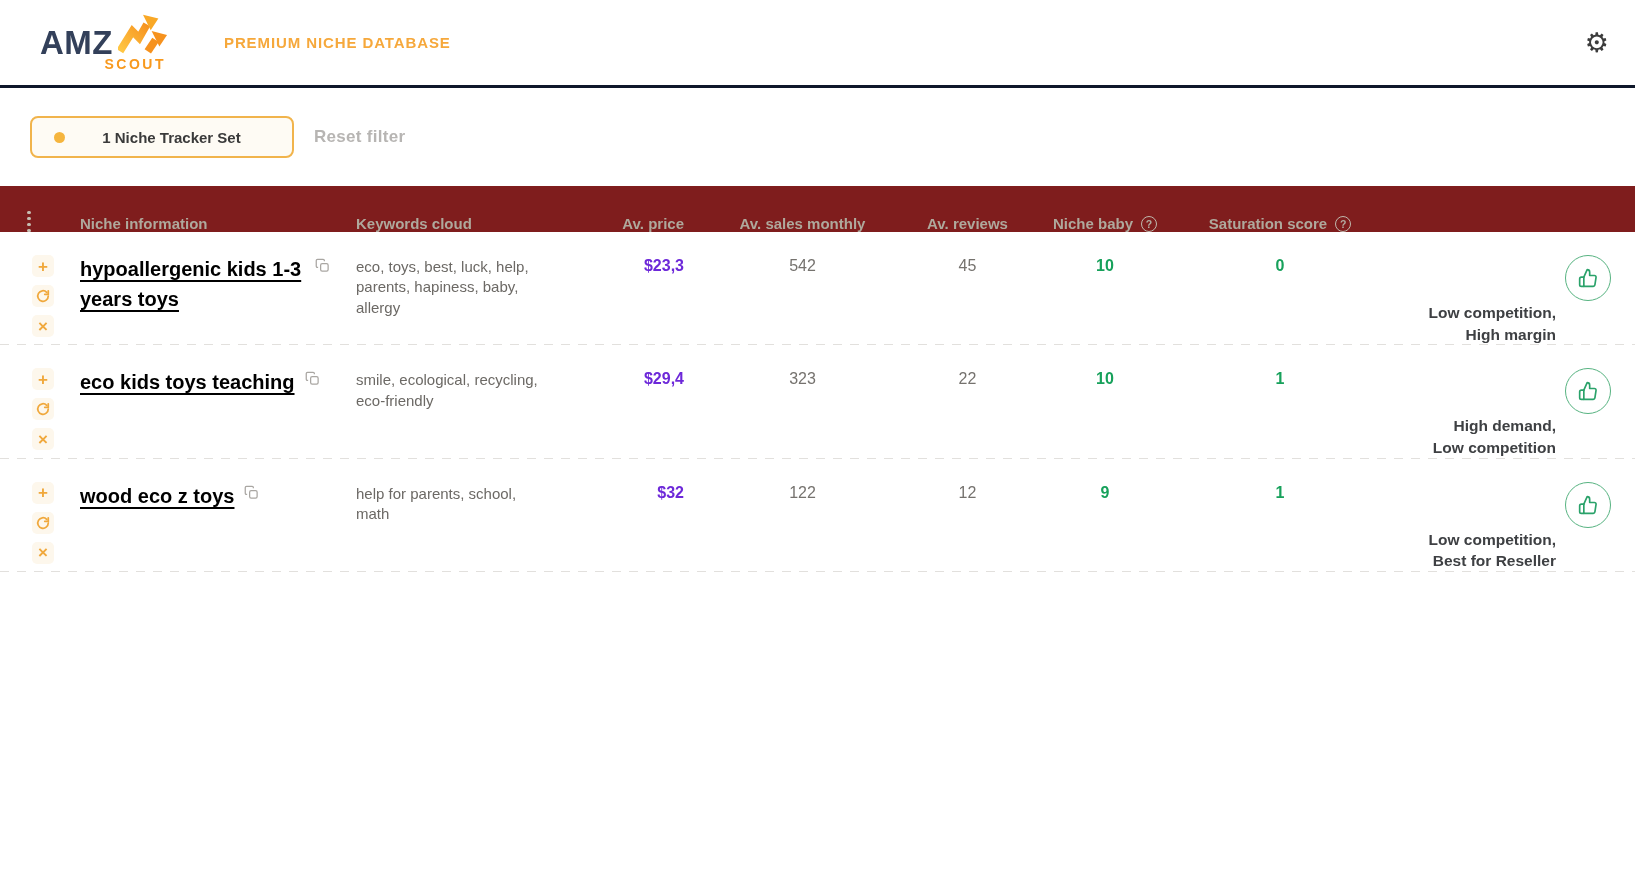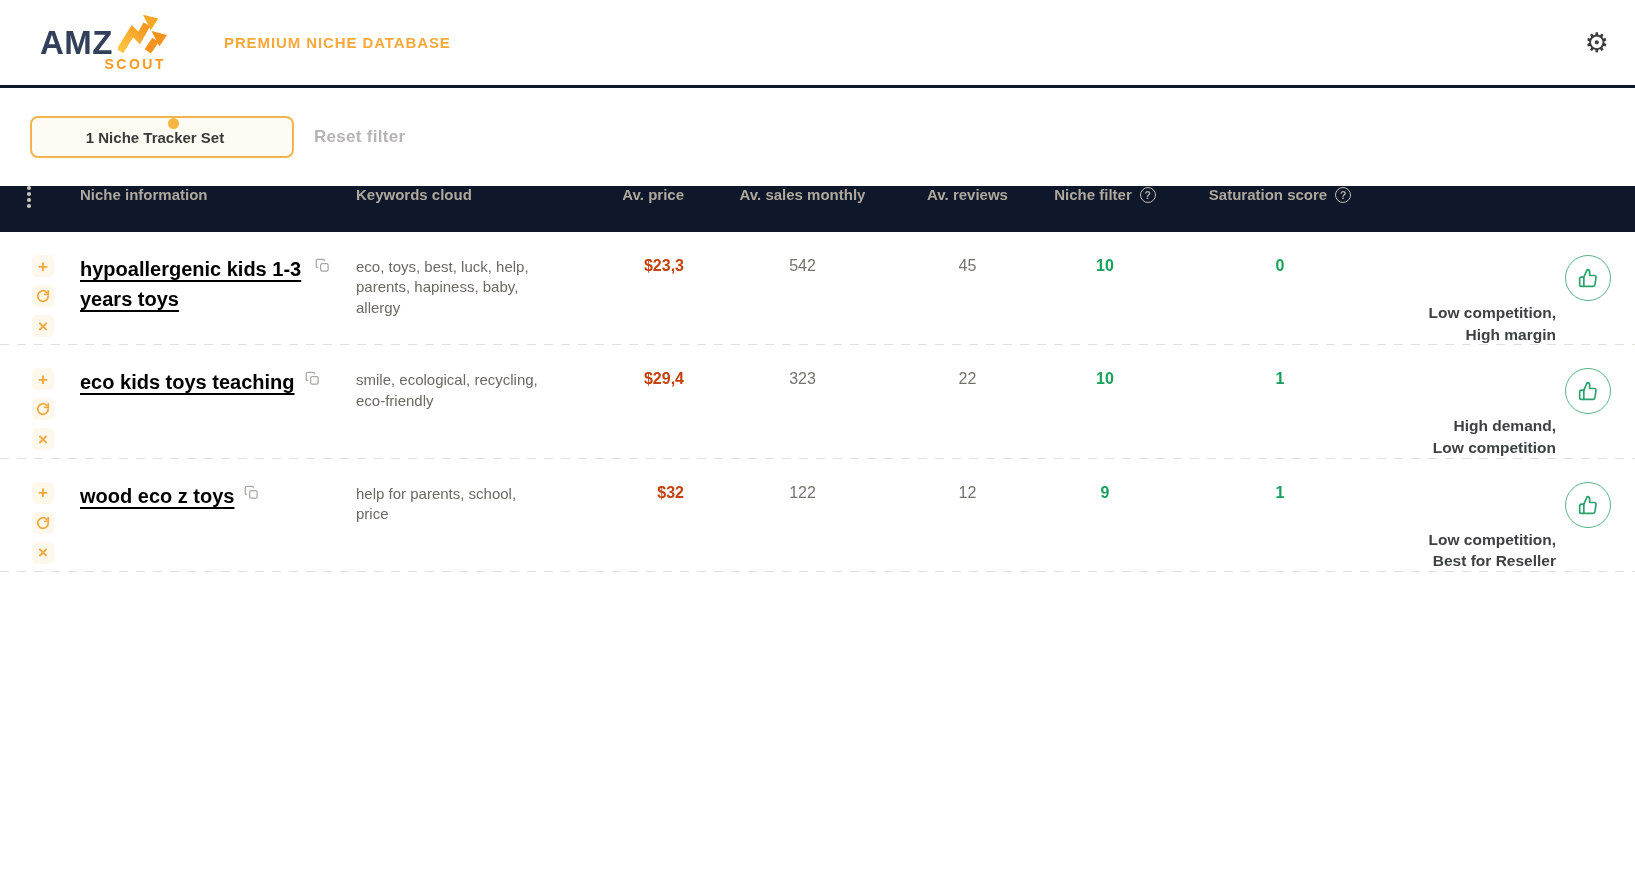--- a/index.html
+++ b/index.html
@@ -17,27 +17,27 @@
   .logo-top { display: flex; align-items: flex-end; }
   .logo-amz { font-size: 33px; font-weight: 800; color: #33405A; letter-spacing: .5px; line-height: 1; }
   .logo-arrows { margin-left: 5px; margin-bottom: 1px; }
   .logo-scout { font-size: 14px; font-weight: 800; color: #F8991D; letter-spacing: 2.5px; text-align: right; margin-top: -3px; padding-right: 2px; }
   .page-title { margin-left: 56px; font-size: 15px; font-weight: 800; color: #F6A83B; letter-spacing: .9px; }
   .settings-btn { position: absolute; right: 26px; top: 50%; transform: translateY(-50%); background: none; border: none; cursor: pointer; }
   .gear-glyph { font-size: 27px; color: #3C3C3C; line-height: 1; }
 
   
   .filterbar { height: 98px; display: flex; align-items: center; padding-left: 30px; }
-  .tracker-btn { width: 264px; height: 42px; border: 2px solid #F1B44C; border-radius: 8px; background: #FEFBF4; display: flex; align-items: center; cursor: pointer; flex-direction: column; }
+  .tracker-btn { width: 264px; height: 42px; border: 2px solid #F1B44C; border-radius: 8px; background: #FEFBF4; display: flex; align-items: center; cursor: pointer; }
   .tracker-dot { width: 11px; height: 11px; border-radius: 50%; background: #F5B53E; margin-left: 22px; flex: none; }
   .tracker-label { flex: 1; text-align: center; font-size: 15px; font-weight: 800; color: #3A3A3A; padding-right: 14px; }
   .reset-btn { margin-left: 20px; background: none; border: none; font-size: 17px; font-weight: 700; color: #B7B5B3; letter-spacing: .3px; cursor: pointer; }
 
   
-  .thead { height: 46px; background: #0f172a; display: flex; align-items: flex-start; color: #AFA89C; font-size: 15px; font-weight: 600; }
+  .thead { height: 46px; background: #7f1d1d; display: flex; align-items: flex-end; color: #AFA89C; font-size: 15px; font-weight: 600; }
   .col-actions { width: 56px; flex: none; }
   .col-niche { width: 300px; flex: none; padding-left: 24px; padding-right: 16px; }
   .col-keywords { width: 215px; flex: none; padding-right: 20px; }
   .col-price { width: 129px; flex: none; text-align: right; padding-right: 16px; }
   .col-sales { width: 205px; flex: none; text-align: center; }
   .col-reviews { width: 125px; flex: none; text-align: center; }
   .col-nscore { width: 150px; flex: none; text-align: center; }
   .col-sscore { width: 200px; flex: none; text-align: center; }
   .col-verdict { width: 176px; flex: none; text-align: right; margin-top: 46px; }
   .col-thumb { width: 79px; flex: none; display: flex; justify-content: flex-start; padding-left: 9px; }
@@ -52,21 +52,21 @@
 
   .actions { margin-left: 30px; display: flex; flex-direction: column; gap: 8px; align-items: center; margin-top: 1px; }
   .action-btn { width: 22px; height: 22px; display: flex; align-items: center; justify-content: center; background: #FDF7EC; border: none; border-radius: 5px; color: #F0A83C; font-size: 17px; font-weight: 700; line-height: 1; cursor: pointer; padding: 0; }
 
   .niche-cell { display: flex; align-items: flex-start; }
   .niche-name { display: inline-block; max-width: 225px; font-size: 20px; font-weight: 700; color: #000000; line-height: 1.5;
     text-decoration: underline; text-decoration-thickness: 1.5px; text-underline-offset: 4px; cursor: pointer; }
   .copy-btn { margin-left: 10px; margin-top: 4px; background: none; border: none; padding: 0; cursor: pointer; line-height: 0; }
 
   .keywords { font-size: 15px; color: #6C6965; line-height: 1.35; padding-top: 3px; }
-  .price { font-size: 16px; font-weight: 700; color: #c2410c; padding-top: 3px; }
+  .price { font-size: 16px; font-weight: 700; color: #6d28d9; padding-top: 3px; }
   .num { font-size: 16px; color: #75726E; padding-top: 3px; }
   .score { font-size: 16px; font-weight: 700; color: #17A15B; padding-top: 3px; }
   .verdict { font-size: 15.5px; font-weight: 700; color: #3E4043; line-height: 1.4; white-space: pre-line; padding-top: 2px; }
   .thumb-btn { width: 46px; height: 46px; border-radius: 50%; border: 1.5px solid #57B381; background: #ffffff; display: flex; align-items: center; justify-content: center; cursor: pointer; margin-top: 1px; flex: none; }
 </style>
 </head>
 <body>
 
 <header class="topbar">
   <div class="logo">
@@ -112,21 +112,21 @@
         <i></i>
       </div>
   </div>
   <div class="col-niche">Niche information</div>
   <div class="col-keywords">Keywords cloud</div>
   <div class="col-price">Av. price</div>
   <div class="col-sales">Av. sales monthly</div>
   <div class="col-reviews">Av. reviews</div>
   <div class="col-nscore">
     <div class="th-help">
-      <span>Niche filter</span>
+      <span>Niche baby</span>
       <span class="help-badge">?</span>
     </div>
   </div>
   <div class="col-sscore">
     <div class="th-help">
       <span>Saturation score</span>
       <span class="help-badge">?</span>
     </div>
   </div>
   <div class="col-verdict"></div>
@@ -292,21 +292,21 @@
           <span>
             <svg width="15" height="15" viewBox="0 0 24 24" fill="none" stroke="#A9A6A2" stroke-width="2">
               <rect x="9" y="9" width="12" height="12" rx="2.5"></rect>
               <path d="M5 15H4a2 2 0 0 1-2-2V4a2 2 0 0 1 2-2h9a2 2 0 0 1 2 2v1"></path>
             </svg>
           </span>
         </button>
       </div>
     </div>
     <div class="col-keywords">
-      <div class="keywords">help for parents, school, price</div>
+      <div class="keywords">help for parents, school, math</div>
     </div>
     <div class="col-price">
       <div class="price">$32</div>
     </div>
     <div class="col-sales">
       <div class="num">122</div>
     </div>
     <div class="col-reviews">
       <div class="num">12</div>
     </div>

